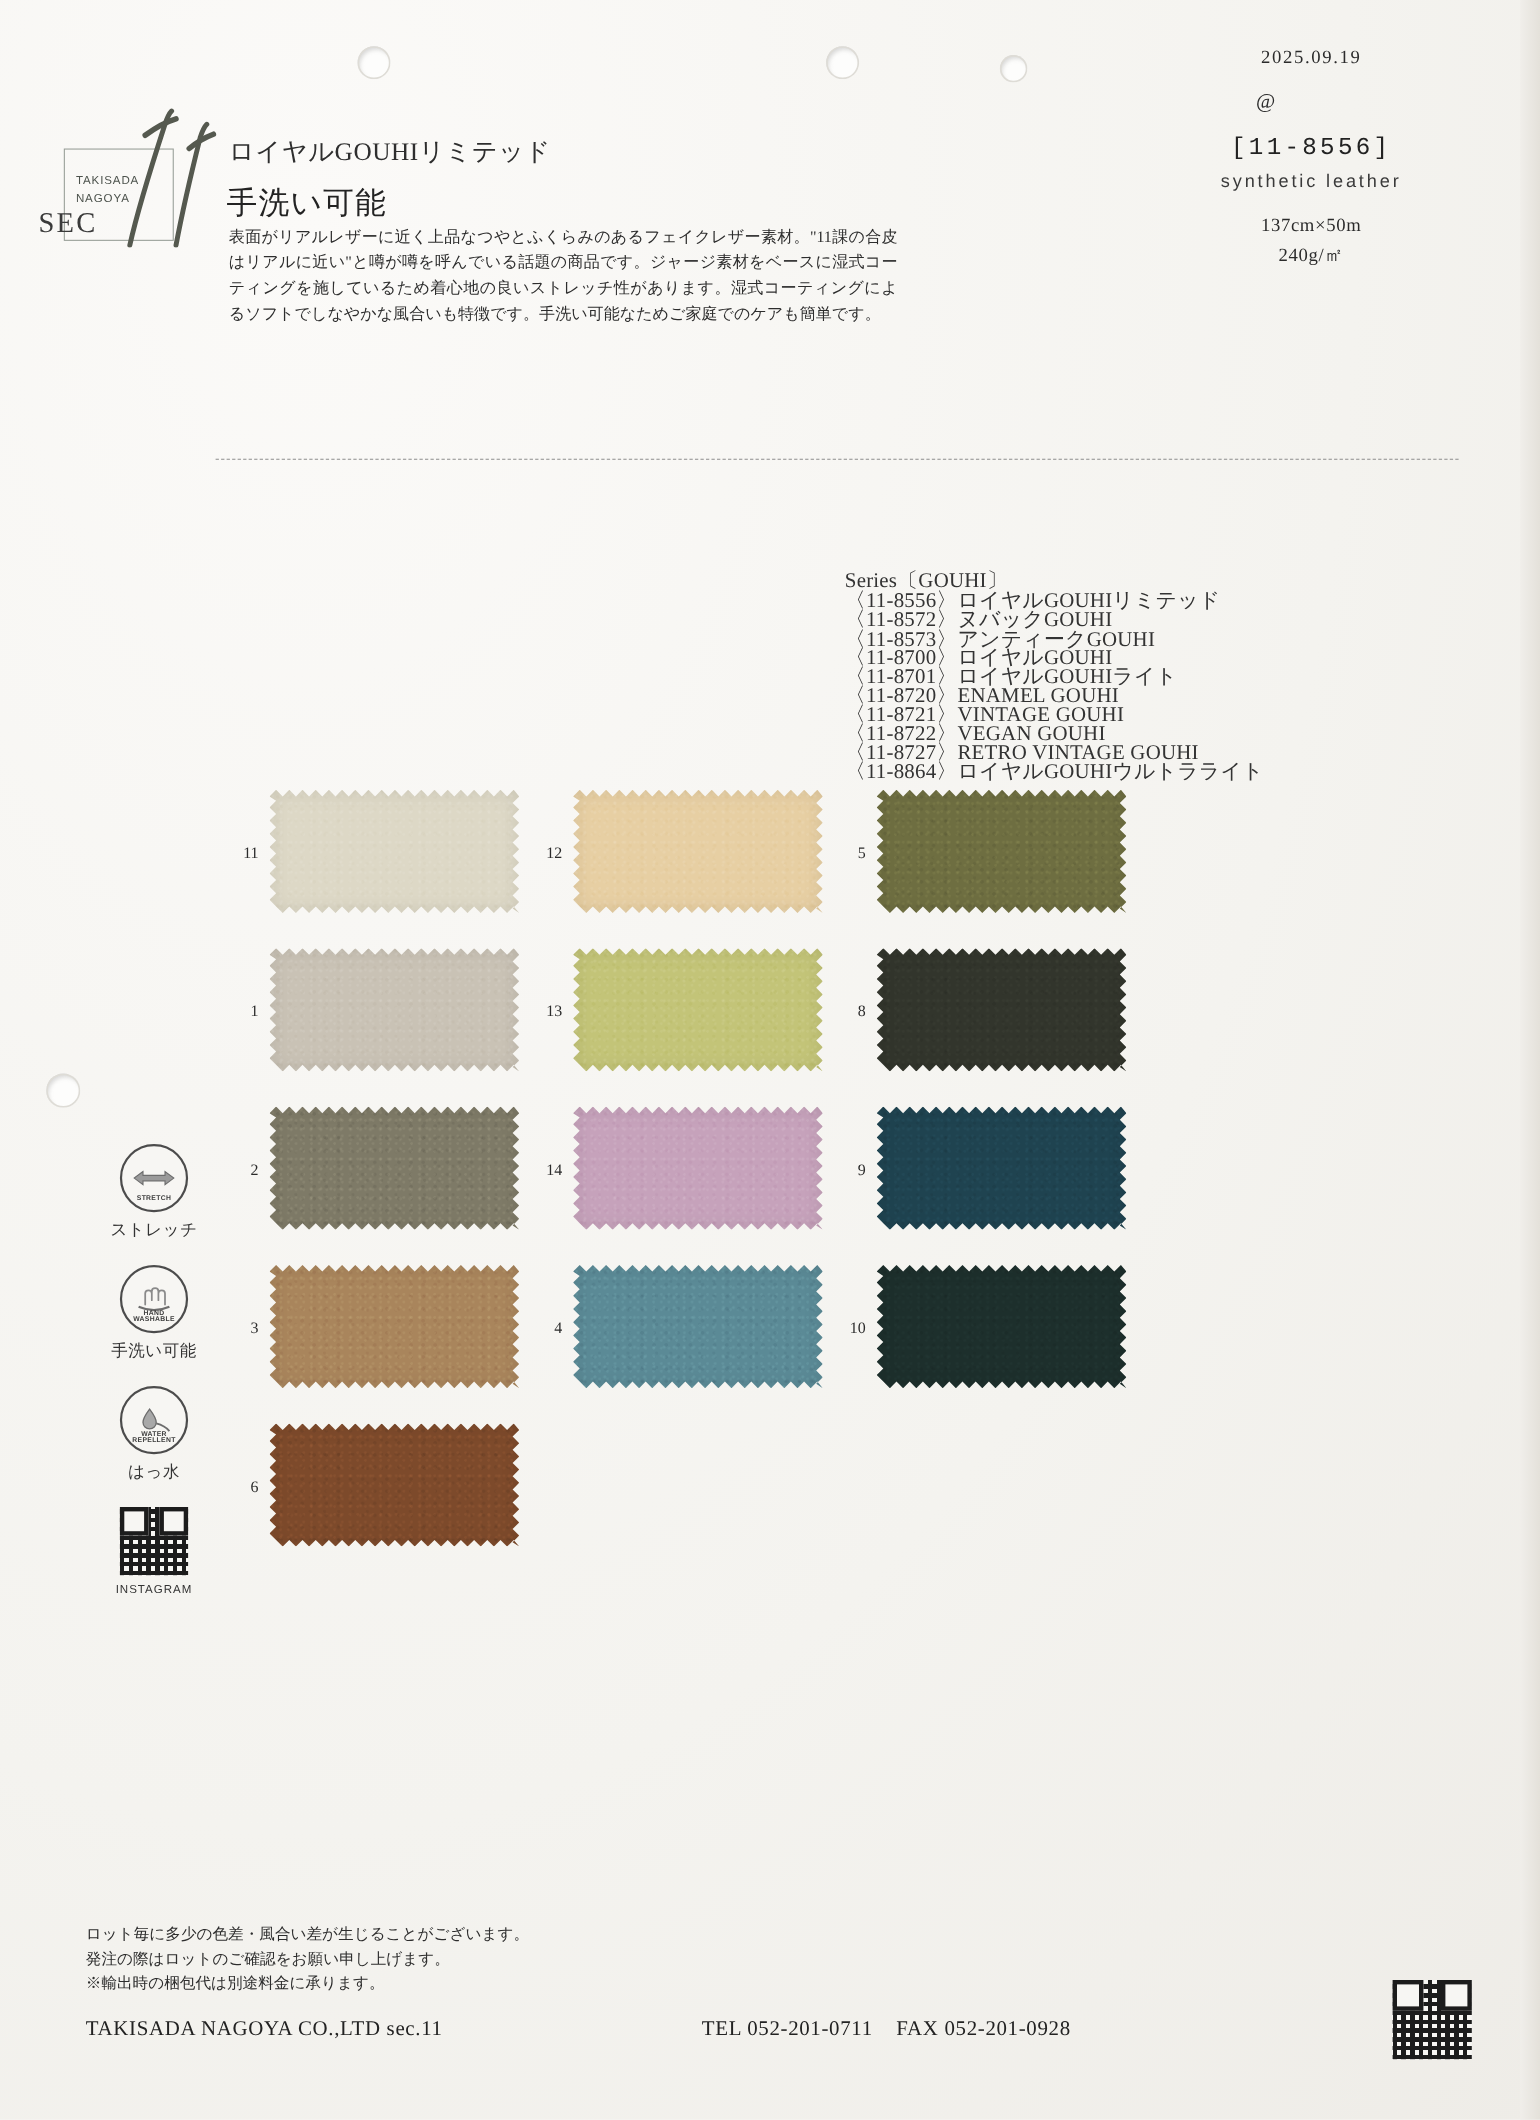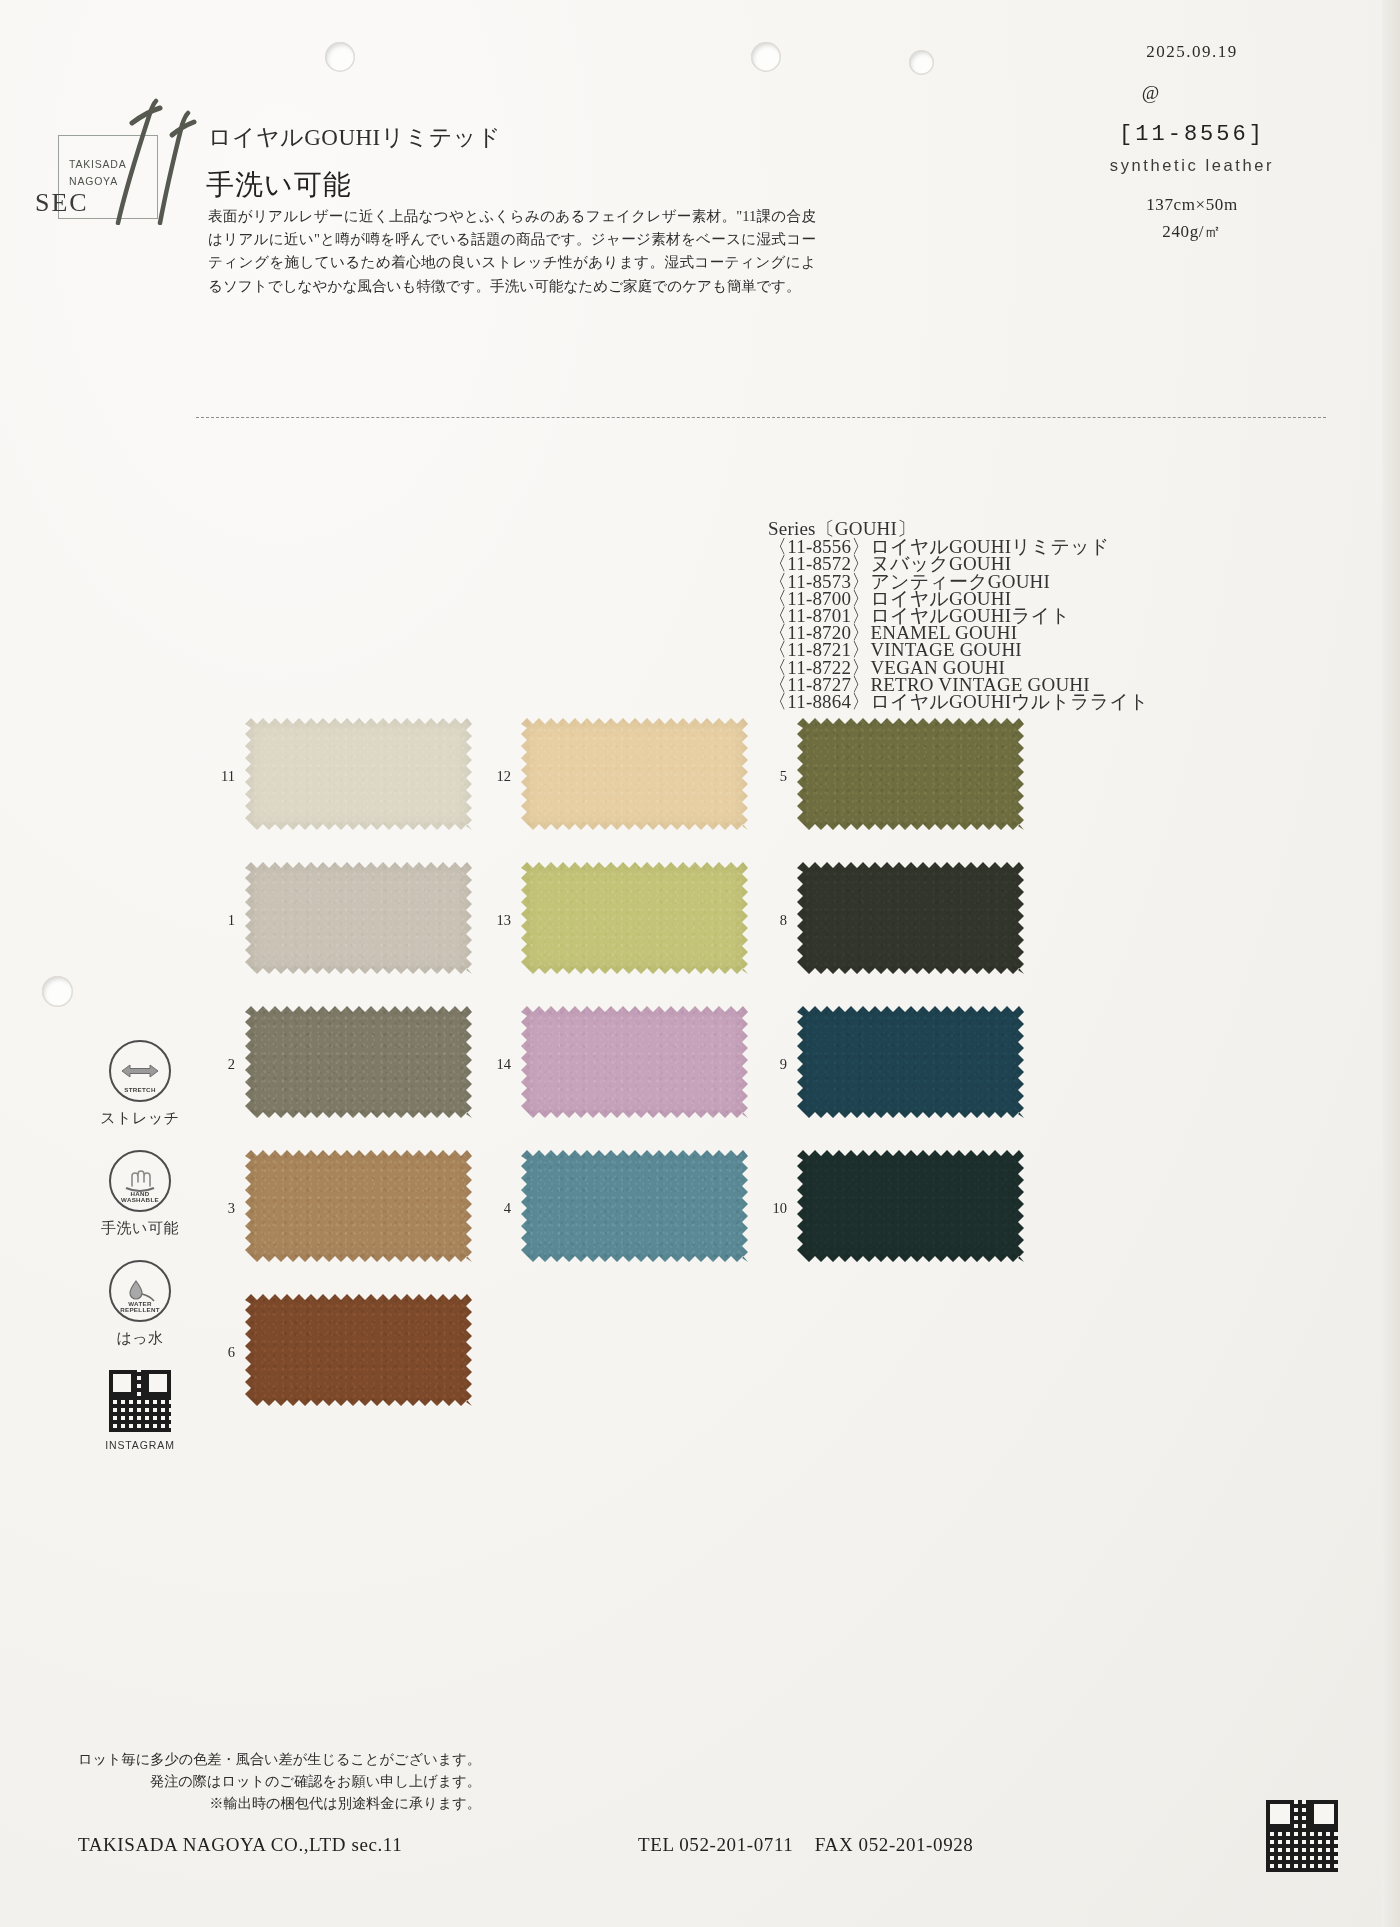--- a/index.html
+++ b/index.html
@@ -175,21 +175,21 @@
   .qr:after{right:0;top:0;}
   .ig-label{
     margin-top:7px;
     font-family:"Liberation Sans",sans-serif;
     font-size:10.5px;letter-spacing:.9px;color:#333;
   }
 
   
   .notes{
     position:absolute;left:78px;top:1748px;
-    font-size:14.2px;line-height:22px;color:#2d2d2d;text-align:right;
+    font-size:14.2px;line-height:22px;color:#2d2d2d;
   }
   .footer-line1{
     position:absolute;left:78px;top:1834px;width:1250px;
     font-size:19px;letter-spacing:.6px;color:#222;
   }
   .footer-line2{
     position:absolute;left:78px;top:1866px;width:1250px;
     font-size:15px;letter-spacing:.4px;color:#222;
   }
   .f-right{position:absolute;left:560px;top:0;}

